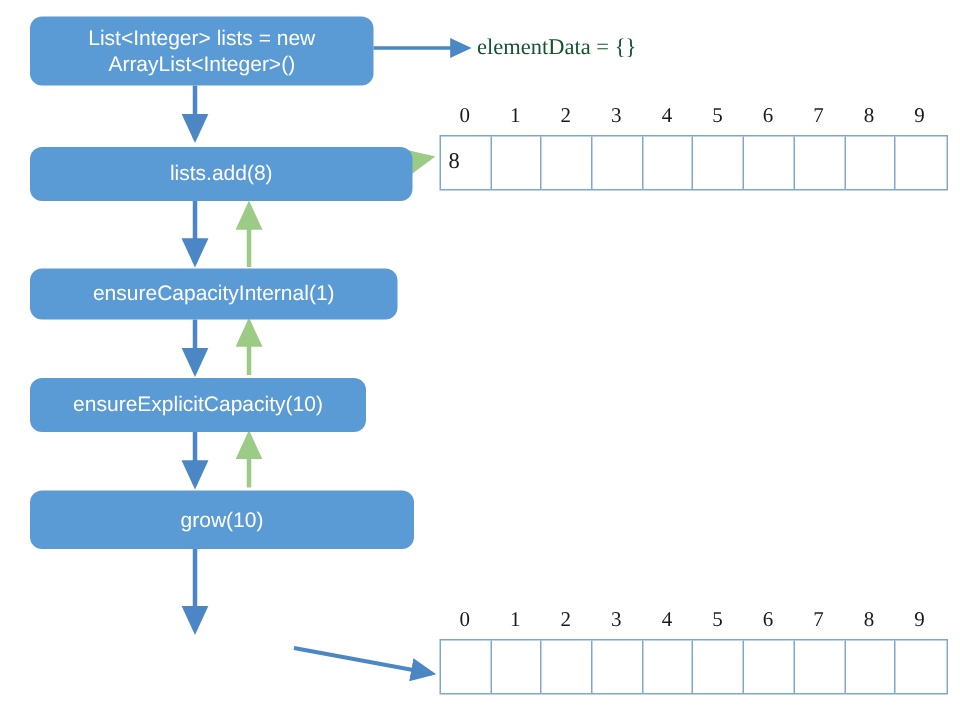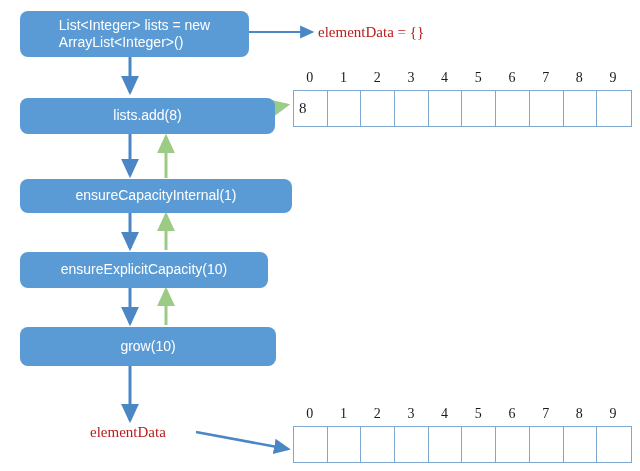--- a/index.html
+++ b/index.html
@@ -16,29 +16,30 @@
     font-family: "Liberation Sans", sans-serif;
   }
   .flow-box {
     position: absolute;
     background: #5B9BD5;
     border-radius: 8px;
     color: #ffffff;
     display: flex;
     align-items: center;
     justify-content: center;
+    text-align: center;
     font-size: 14px;
     line-height: 1.25;
     box-sizing: border-box;
     padding: 4px 6px;
     white-space: pre-line;
   }
   .plain-label {
     position: absolute;
-    color: #b91c1c;
+    color: #14532d;
     font-family: "Liberation Serif", serif;
     font-size: 15px;
     white-space: nowrap;
   }
   .array-table {
     position: absolute;
   }
   .array-indices {
     position: absolute;
     left: 0;
@@ -143,29 +144,28 @@
     <g>
       <line x1="196" y1="432" x2="288" y2="449" stroke="#4A87C4" stroke-width="2.6" marker-end="url(#blueHead)"></line>
     </g>
   </svg>
 
   <div class="flow-box" style="left:20px; top:11px; width:229px; height:46px;">List&lt;Integer&gt; lists = new
 ArrayList&lt;Integer&gt;()</div>
 
   <div class="flow-box" style="left:20px; top:98px; width:255px; height:36px;">lists.add(8)</div>
 
-  <div class="flow-box" style="left:20px; top:179px; width:272px; height:34px;">ensureCapacityInternal(1)</div>
-
-  <div class="flow-box" style="left:20px; top:252px; width:248px; height:36px;">ensureExplicitCapacity(10)</div>
+  <div class="flow-box" style="left:20px; top:179px; width:245px; height:34px;">ensureCapacityInternal(1)</div>
+
+  <div class="flow-box" style="left:20px; top:252px; width:224px; height:36px;">ensureExplicitCapacity(10)</div>
 
   <div class="flow-box" style="left:20px; top:327px; width:256px; height:39px;">grow(10)</div>
 
   <div class="plain-label" style="left:318px; top:24px;">elementData = {}</div>
 
-  <div class="plain-label" style="left:90px; top:424px;">elementData</div>
 
   <div class="array-table" style="left:293px; top:70px; width:337px; height:56px;">
     <div class="array-indices">
       <div class="idx">0</div>
       <div class="idx">1</div>
       <div class="idx">2</div>
       <div class="idx">3</div>
       <div class="idx">4</div>
       <div class="idx">5</div>
       <div class="idx">6</div>

